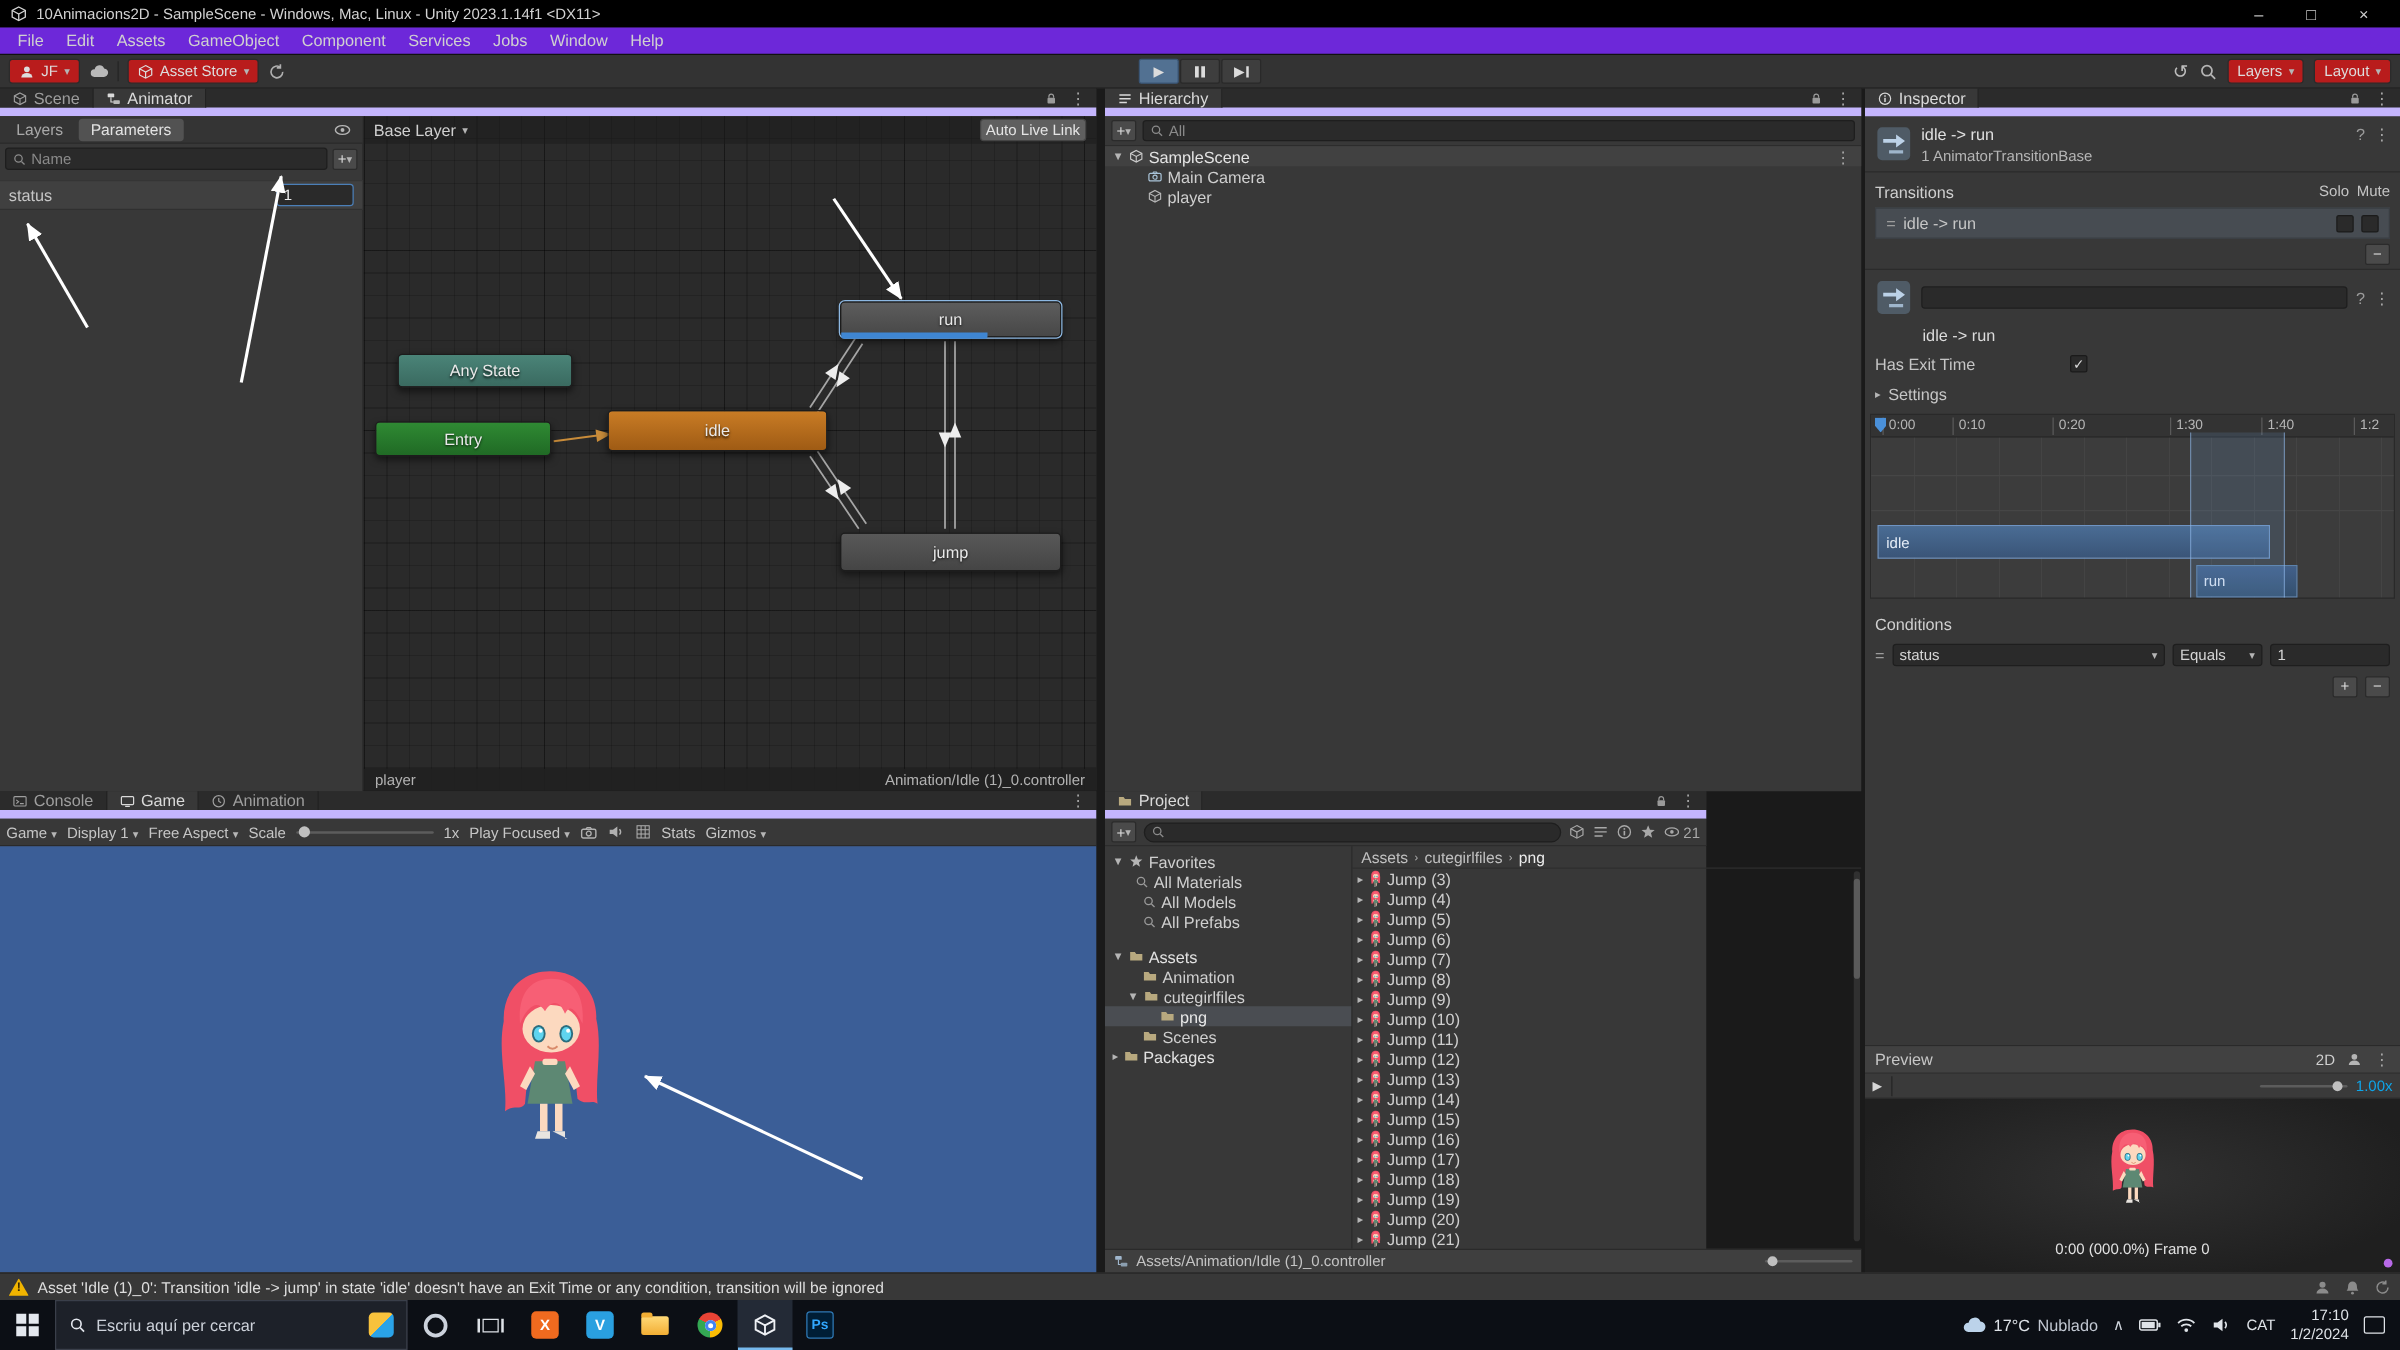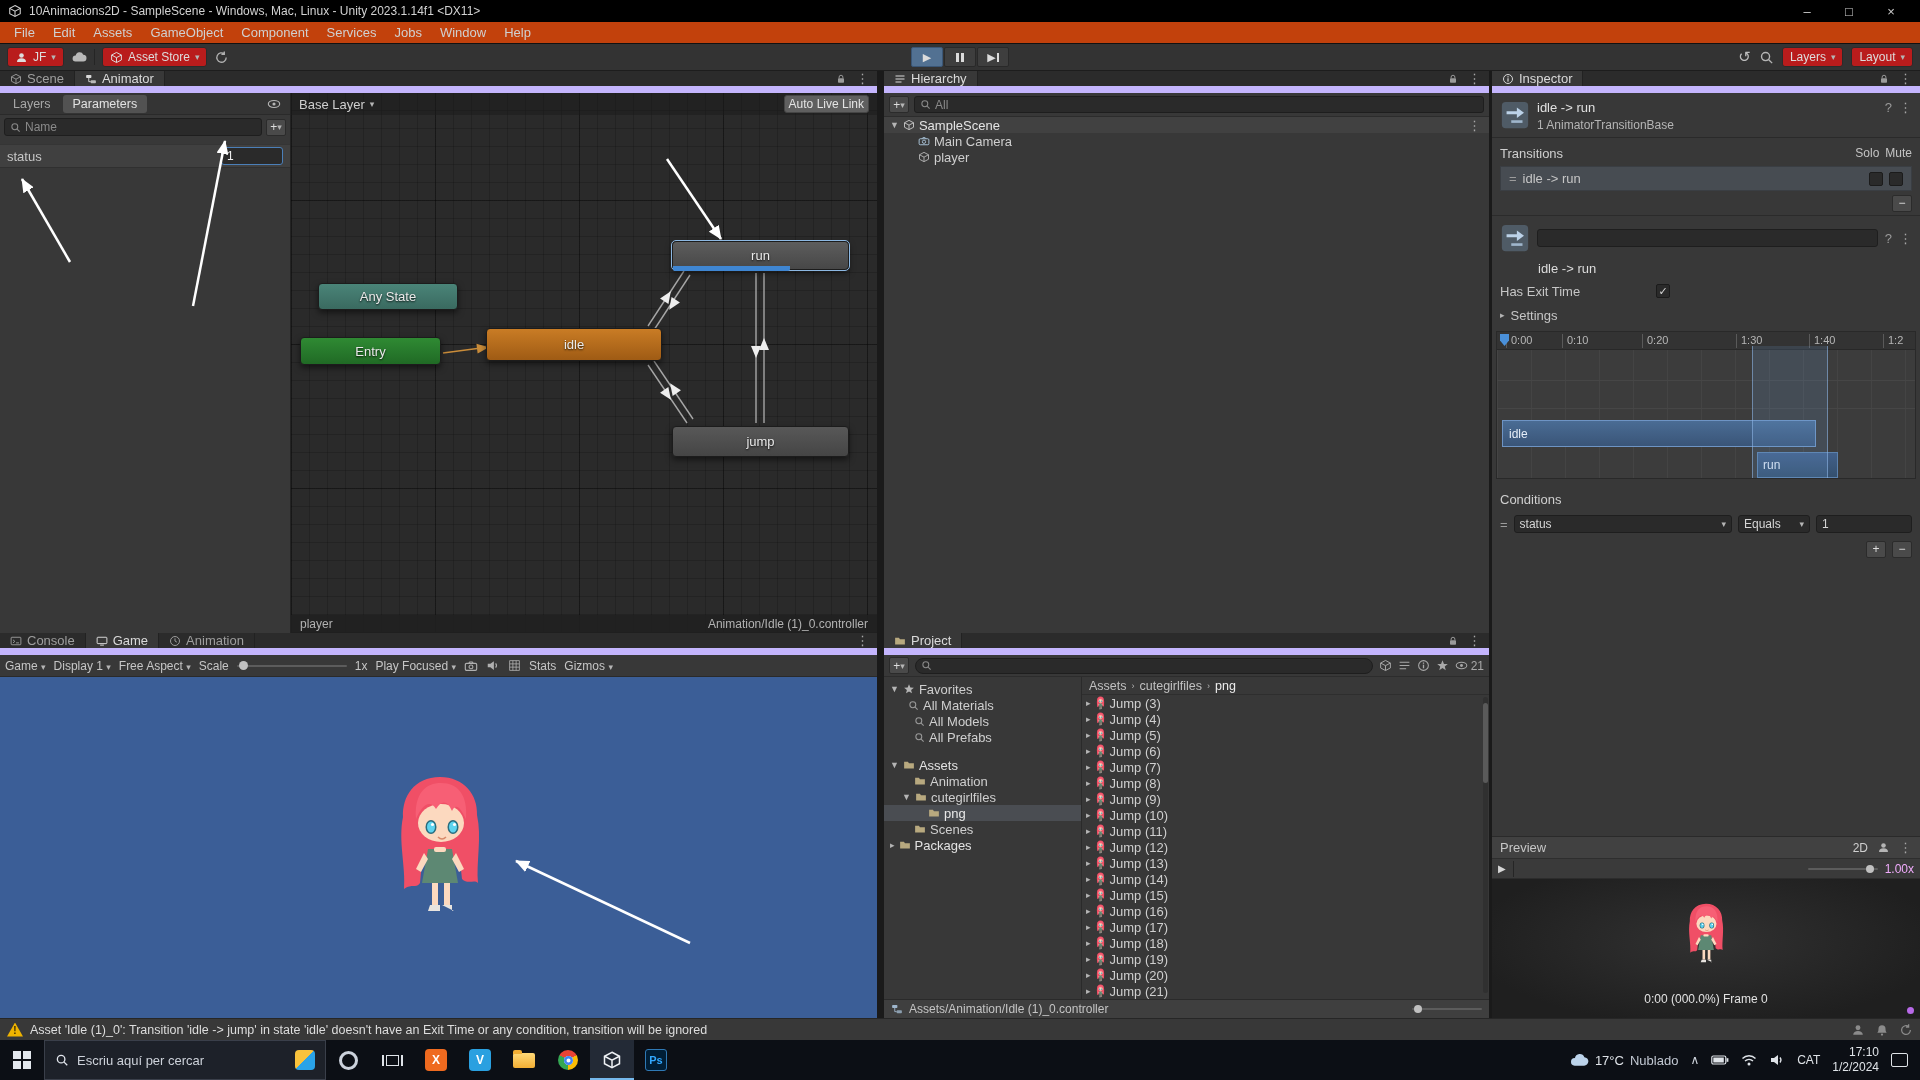--- a/index.html
+++ b/index.html
@@ -4,21 +4,21 @@
 <style>
 *{margin:0;padding:0;box-sizing:border-box}
 body{width:1920px;height:1080px;background:#1a1a1a;font-family:"Liberation Sans",sans-serif;font-size:13px;color:#c6c6c6;overflow:hidden;position:relative}
 .abs{position:absolute}
 svg.ic{display:inline-block;vertical-align:middle;flex:none}
 .panel{background:#383838}
 
 #titlebar{left:0;top:0;width:1920px;height:22px;background:#000;display:flex;align-items:center;gap:7px;padding:0 8px;color:#d2d2d2;font-size:12px}
 .capbtns{margin-left:auto;display:flex}
 .cap{width:42px;text-align:center;font-size:13px;color:#cfcfcf}
-#menubar{left:0;top:22px;width:1920px;height:22px;background:#c2410c;display:flex;align-items:center;padding:0 5px;color:#d0d0d0;border-bottom:1px solid #111}
+#menubar{left:0;top:22px;width:1920px;height:22px;background:#6d28d9;display:flex;align-items:center;padding:0 5px;color:#d0d0d0;border-bottom:1px solid #111}
 .mitem{padding:0 9px}
 #toolbar{left:0;top:44px;width:1920px;height:27px;background:#333;border-bottom:1px solid #1d1d1d;display:flex;align-items:center;padding:0 7px;gap:7px}
 .tbtn{display:inline-flex;align-items:center;gap:5px;background:#b91c1c;border:1px solid #2b2b2b;border-radius:3px;color:#ddd;padding:0 7px;height:20px;font-size:12px}
 .chev{font-size:9px;color:#b5b5b5}
 .vsep{width:1px;height:16px;background:#252525}
 #play-controls{position:absolute;left:50%;top:3px;transform:translateX(-50%);display:flex;gap:1px}
 .pc{width:32px;height:20px;background:#3e3e3e;border:1px solid #292929;display:flex;align-items:center;justify-content:center;color:#dcdcdc;font-size:11px;border-radius:2px}
 .pc.on{background:#527192;border-color:#3a5676}
 .pbar{display:inline-block;width:3px;height:9px;background:#dcdcdc;margin:0 1px}
 .stepbar{display:inline-block;width:2px;height:9px;background:#dcdcdc;margin-left:1px}
@@ -86,21 +86,21 @@
 .mini-slider .knob{position:absolute;top:-3px;width:8px;height:8px;border-radius:50%;background:#c0c0c0}
 #prev-view{flex:1;position:relative;background:radial-gradient(ellipse at 50% 45%,#313131,#1f1f1f 78%)}
 #frame-info{position:absolute;left:0;right:0;bottom:12px;text-align:center;color:#e2e2e2;font-size:12px}
 
 #bottom-left{left:0;top:633px;width:877px;height:385px}
 .gtoolbar{display:flex;align-items:center;gap:8px;height:22px;padding:0 5px;background:#383838;border-bottom:1px solid #2a2a2a;font-size:12px}
 #game-view{position:absolute;left:0;top:44px;width:877px;height:341px;background:#3b5e97;overflow:hidden}
 .slider-track{width:110px;height:2px;background:#5c5c5c;position:relative;border-radius:1px}
 .slider-track .knob{position:absolute;top:-4px;width:9px;height:9px;border-radius:50%;background:#c0c0c0}
 
-#project-panel{left:884px;top:633px;width:605px;height:385px}
+#project-panel{left:884px;top:633px;width:481px;height:385px}
 .ptoolbar{display:flex;align-items:center;gap:6px;height:22px;padding:0 5px;background:#383838;border-bottom:1px solid #2c2c2c}
 #proj-body{position:absolute;left:0;top:44px;width:605px;height:322px;display:flex}
 #proj-tree{width:198px;border-right:1px solid #2a2a2a;padding-top:4px}
 .trow{display:flex;align-items:center;height:16px;gap:4px;font-size:13px;color:#cfcfcf}
 .trow.selrow{background:#4a4d52}
 #proj-files{flex:1;position:relative}
 .crumbrow{height:18px;display:flex;align-items:center;gap:5px;padding:0 7px;font-size:12.5px;color:#c0c0c0;border-bottom:1px solid #2e2e2e}
 .prow{display:flex;align-items:center;height:16px;gap:4px;padding-left:4px;font-size:13px;color:#cfcfcf}
 #proj-scroll{position:absolute;right:1px;top:20px;width:5px;height:296px;background:#303030;border-radius:3px}
 #proj-scroll .thumb{position:absolute;left:0;top:6px;width:5px;height:80px;background:#5a5a5a;border-radius:3px}
@@ -614,21 +614,21 @@
           </svg>
         <span class="kebab">⋮</span>
       </div>
       <div id="prev-ctl">
         <span style="color:#d6d6d6;font-size:10px">▶</span>
         <div class="vsep"></div>
         <div style="flex:1"></div>
         <div class="mini-slider">
             <span class="knob" style="right:4px"></span>
           </div>
-        <span style="font-size:12px;color:#f0abfc">1.00x</span>
+        <span style="font-size:12px;color:#0ea5e9">1.00x</span>
       </div>
       <div id="prev-view">
         <svg class="abs" width="44" height="70" style="left:192px;top:22px">
             <use href="#chara" width="44" height="70"></use>
           </svg>
         <div id="frame-info">0:00 (000.0%) Frame 0</div>
         <div class="abs" style="right:6px;bottom:4px;width:7px;height:7px;border-radius:50%;background:#b869e8"></div>
       </div>
     </div>
   </div>

